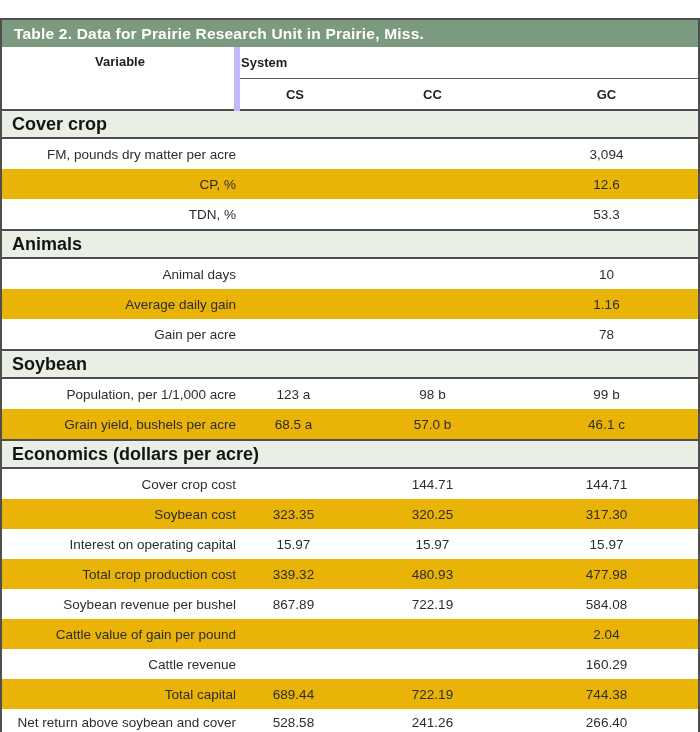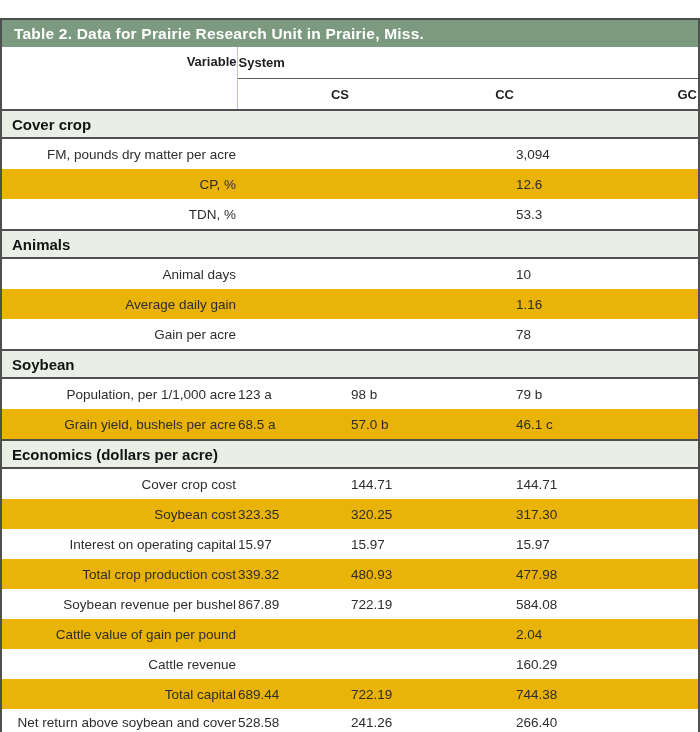--- a/index.html
+++ b/index.html
@@ -40,49 +40,49 @@
   col.c-cc  { width: 165px; }
   col.c-gc  { width: 183px; }
 
   thead th {
     font-weight: bold;
     font-size: 13px;
     color: #1e1e1e;
     background: #ffffff;
   }
   th.variable-head {
-    text-align: right;
+    text-align: center;
     vertical-align: top;
     padding: 7px 0 0 4px;
-    border-right: 1px solid #c4b5fd;
+    border-right: 6px solid #c4b5fd;
   }
   th.system-head {
     height: 29px;
     text-align: left;
     border-bottom: 1px solid #5a5a5a;
   }
   th.col-head {
     height: 28px;
-    text-align: right;
+    text-align: center;
   }
 
   tr.section-head td {
     background: #e9efe4;
     border-top: 2px solid #4f4f4f;
     border-bottom: 2px solid #4f4f4f;
     font-weight: bold;
-    font-size: 15px;
+    font-size: 18px;
     color: #141414;
     padding-left: 10px;
     height: 24px;
   }
   tr.data td { height: 28px; background: #ffffff; }
   tr.data.alt td { background: #eab308; }
   td.label { text-align: right; padding-left: 10px; }
-  td.val   { }
+  td.val   { text-align: center; }
   tr.tall td {
     height: 42px;
     vertical-align: top;
     padding-top: 5px;
     line-height: 1.35;
   }
 </style>
 </head>
 <body>
 
@@ -151,21 +151,21 @@
           <td class="val"></td>
           <td class="val">78</td>
         </tr>
         <tr class="section-head">
           <td colspan="4">Soybean</td>
         </tr>
         <tr class="data">
           <td class="label">Population, per 1/1,000 acre</td>
           <td class="val">123 a</td>
           <td class="val">98 b</td>
-          <td class="val">79 b</td>
+          <td class="val">99 b</td>
         </tr>
         <tr class="data alt">
           <td class="label">Grain yield, bushels per acre</td>
           <td class="val">68.5 a</td>
           <td class="val">57.0 b</td>
           <td class="val">46.1 c</td>
         </tr>
         <tr class="section-head">
           <td colspan="4">Economics (dollars per acre)</td>
         </tr>

